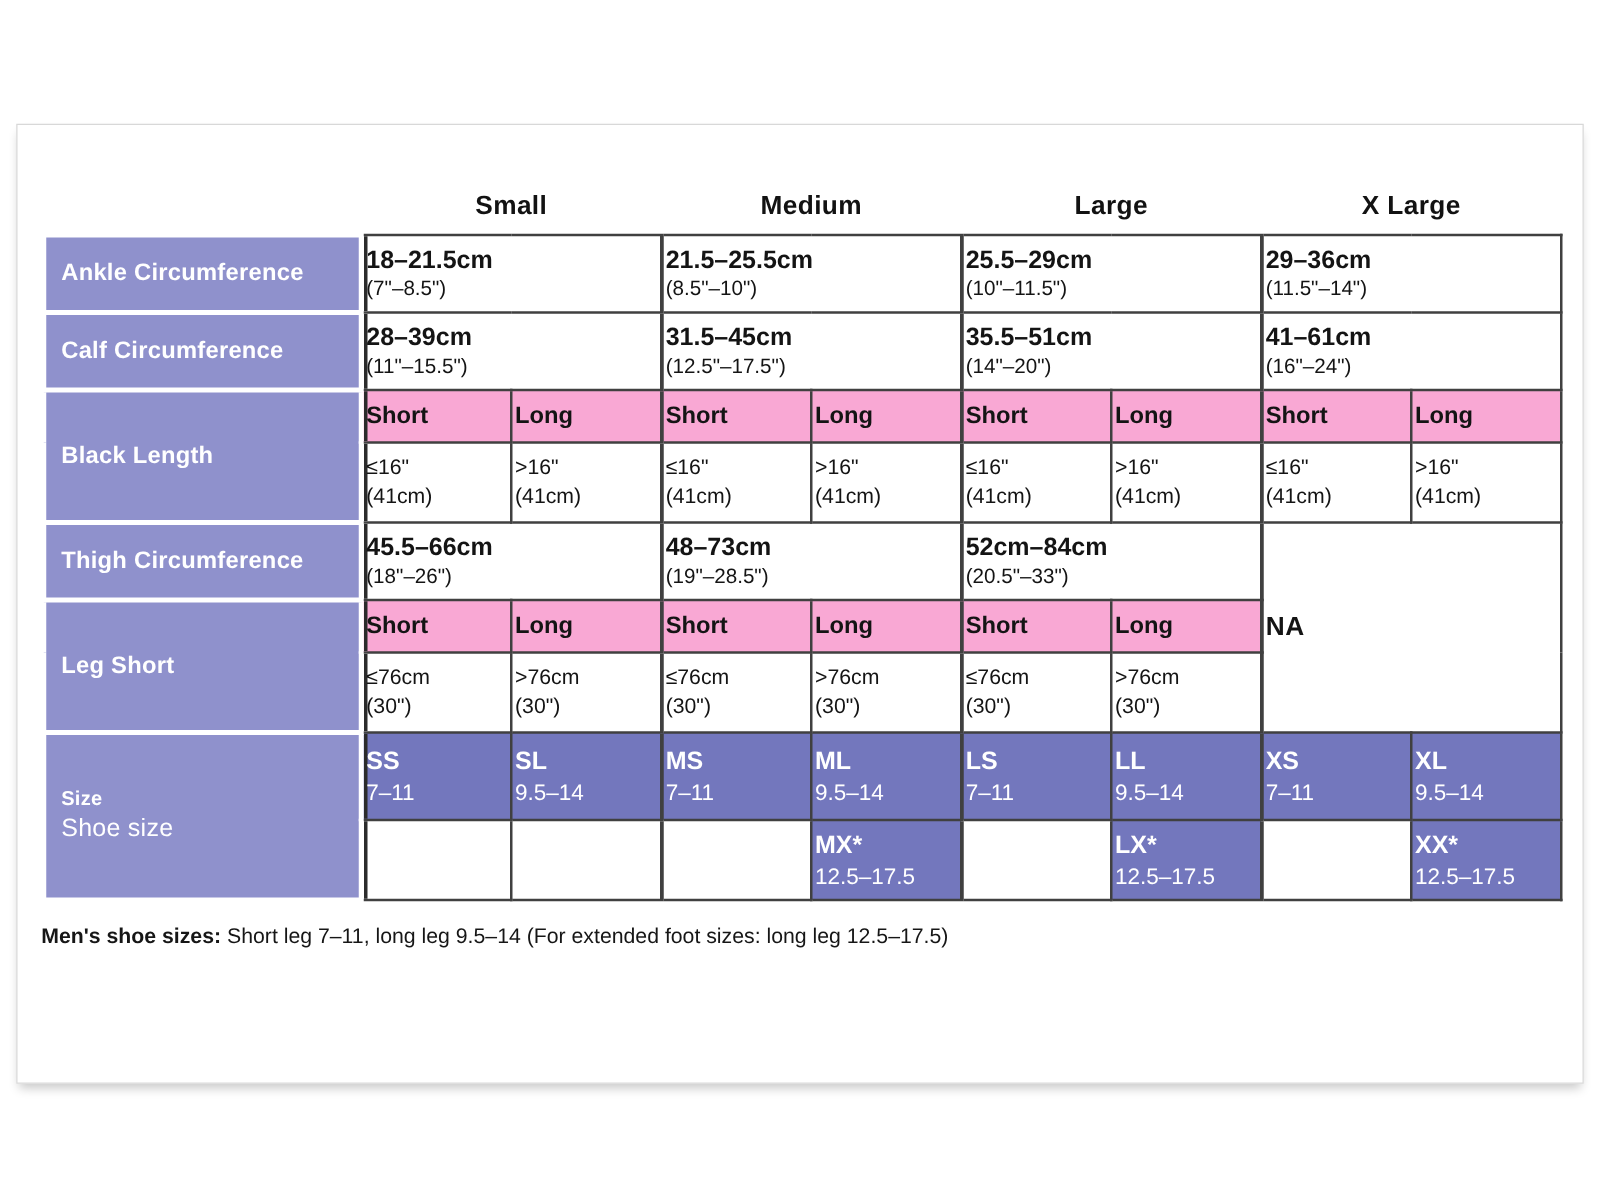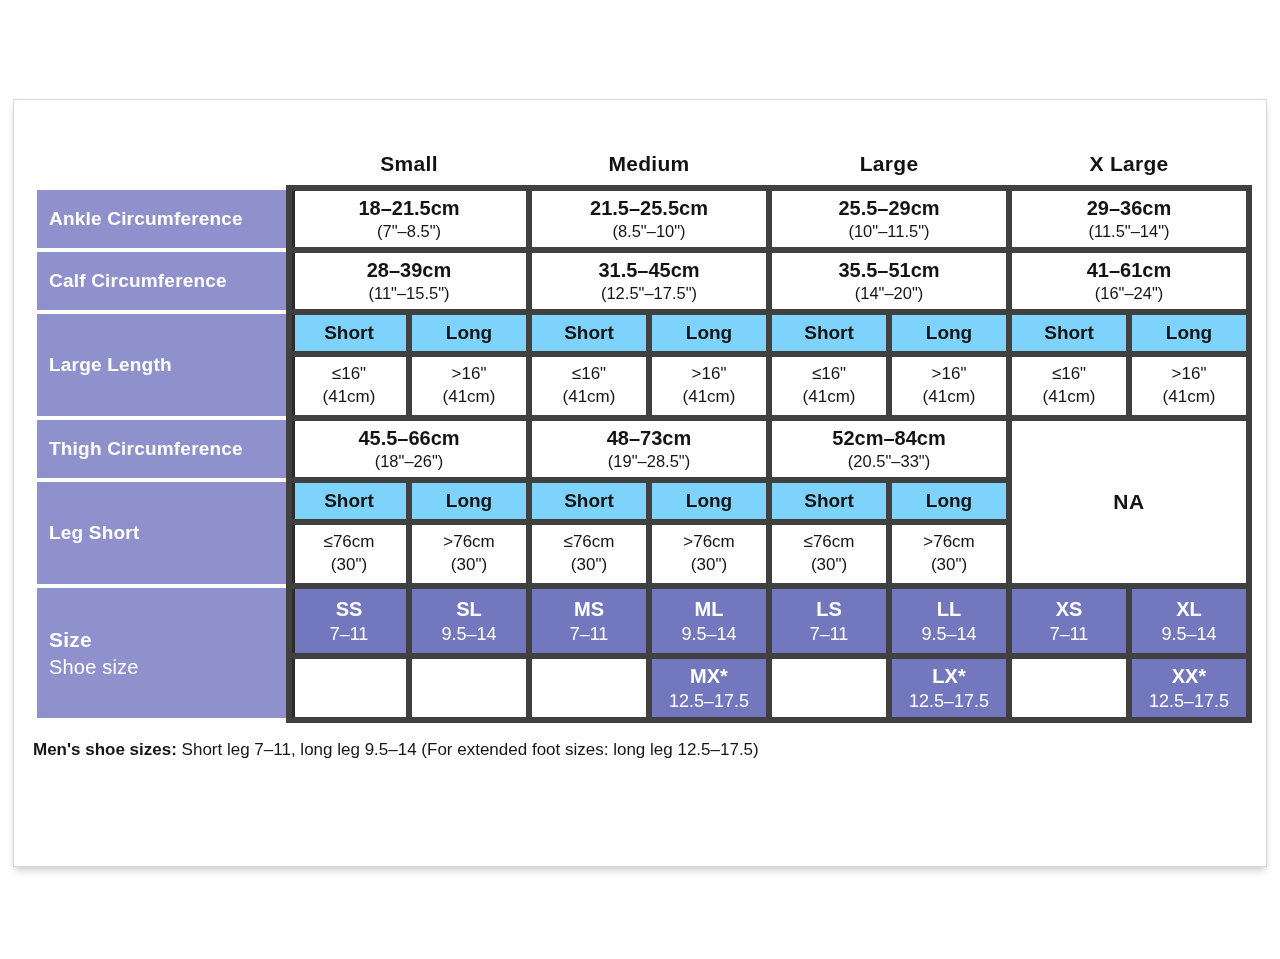--- a/index.html
+++ b/index.html
@@ -35,32 +35,32 @@
   th.colh {
     border:none; background:transparent; color:#121212;
     font-size:21px; font-weight:bold; text-align:center;
     vertical-align:middle; padding-top:8px; letter-spacing:0.3px;
   }
   th.lbl {
     background:#8f91cc; color:#ffffff; border:4px solid #ffffff;
     font-size:19px; font-weight:bold; text-align:left;
     padding-left:12px; letter-spacing:0.2px;
   }
-  .lblmain { font-size:21px; font-weight:bold; line-height:1.3; }
+  .lblmain { font-size:16px; font-weight:bold; line-height:1.3; }
   .lblsub  { font-size:20px; font-weight:normal; line-height:1.3; }
 
   td.d {
-    border:6px solid #404040; background:#ffffff; color:#141414;
-    text-align:center; vertical-align:middle; padding:2px;
+    border:2px solid #404040; background:#ffffff; color:#141414;
+    vertical-align:middle; padding:2px;
   }
   td.fd  { box-shadow:inset 3px 0 0 #2b2b2b; }
   td.grp { border-left-width:3px; }
   .main { font-weight:bold; font-size:20px; line-height:1.3; }
   .sub  { font-size:16.5px; font-weight:normal; line-height:1.3; }
-  td.shd { background:#7dd3fc; font-weight:bold; font-size:19px; }
+  td.shd { background:#f9a8d4; font-weight:bold; font-size:19px; }
   .vmain { font-size:17px; font-weight:normal; line-height:1.35; }
   td.scell { background:#7377bd; color:#ffffff; }
   .code  { font-weight:bold; font-size:20px; line-height:1.35; }
   .range { font-size:18px; font-weight:normal; line-height:1.25; }
   td.nacell { font-weight:bold; font-size:21px; letter-spacing:0.5px; }
 
   .notes { margin-top:13px; font-size:17px; line-height:27px; color:#161616; }
   .notes .b { font-weight:bold; }
 </style>
 </head>
@@ -126,21 +126,21 @@
           <div class="main">35.5–51cm</div>
           <div class="sub">(14"–20")</div>
         </td>
         <td class="d grp" colspan="2">
           <div class="main">41–61cm</div>
           <div class="sub">(16"–24")</div>
         </td>
       </tr>
 
       <tr class="r-sub">
-        <th class="lbl" rowspan="2">Large Length</th>
+        <th class="lbl" rowspan="2">Black Length</th>
         <td class="d shd fd">Short</td>
         <td class="d shd">Long</td>
         <td class="d shd grp">Short</td>
         <td class="d shd">Long</td>
         <td class="d shd grp">Short</td>
         <td class="d shd">Long</td>
         <td class="d shd grp">Short</td>
         <td class="d shd">Long</td>
       </tr>
 

